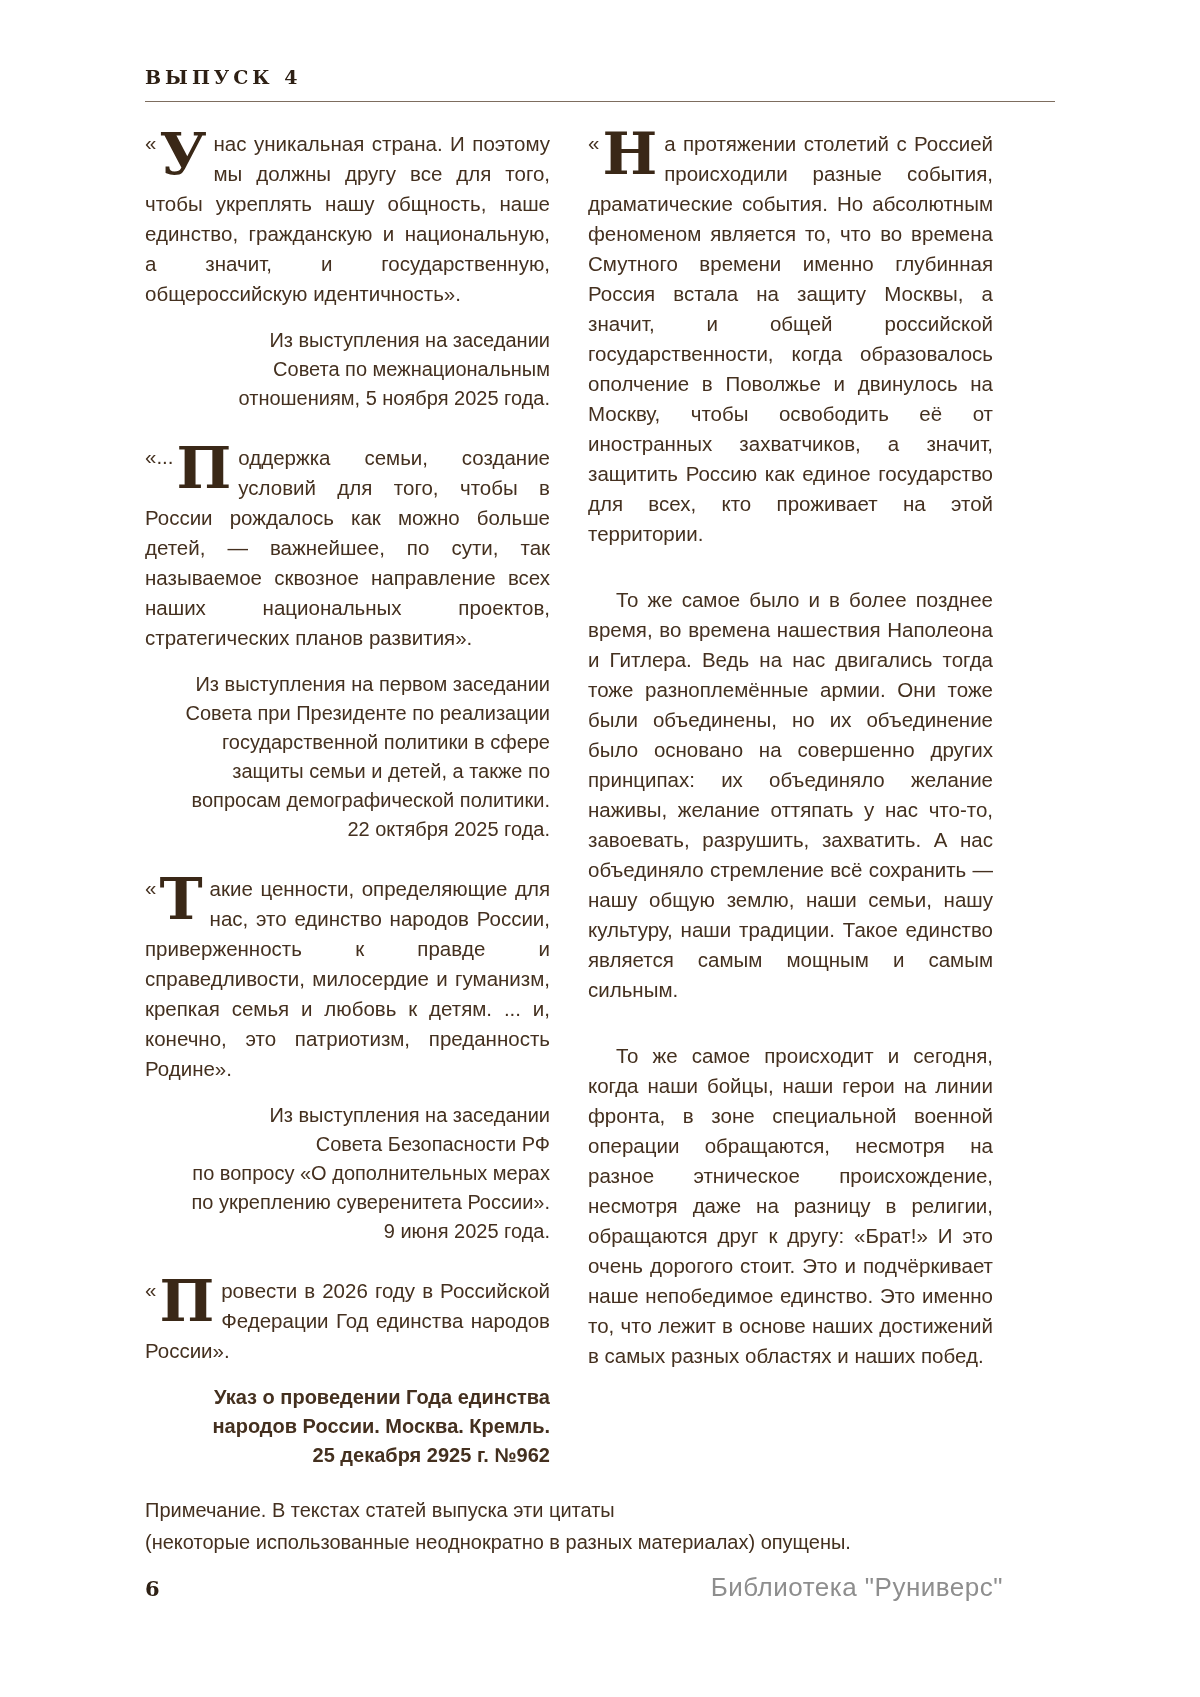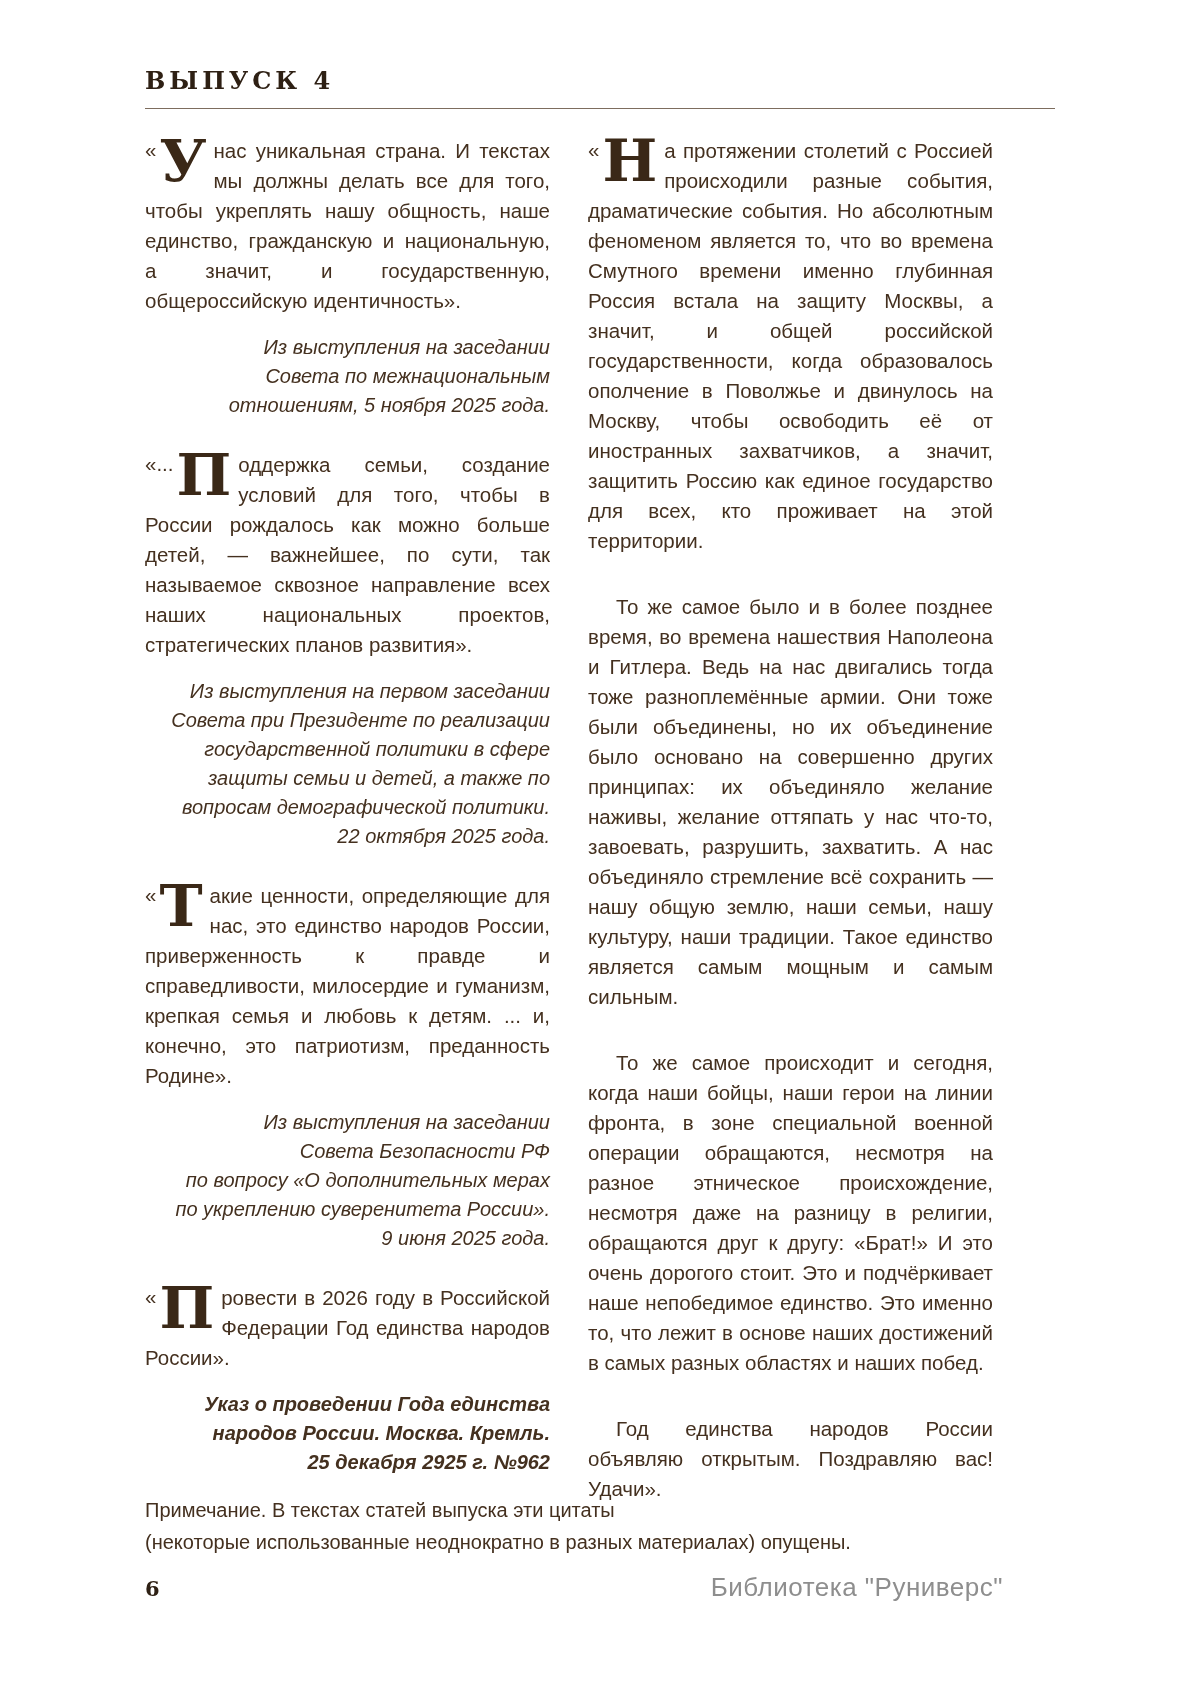--- a/index.html
+++ b/index.html
@@ -6,41 +6,41 @@
   html, body { background:#ffffff; }
   body {
     width:1200px; height:1697px; position:relative; overflow:hidden;
     font-family:"Liberation Sans", sans-serif;
     color:#44301f;
   }
   .page { position:absolute; inset:0; padding:66px 0 0 145px; }
 
   .issue-title {
     font-family:"DejaVu Serif", serif;
-    font-weight:bold; font-size:24px; letter-spacing:4px; color:#2e2014;
+    font-weight:bold; font-size:19px; letter-spacing:4px; color:#2e2014;
   }
   .header-rule { width:910px; height:1px; background:#7d6d5e; margin-top:13px; }
 
   .columns { display:flex; gap:38px; margin-top:27px; width:848px; }
   .col { width:405px; }
 
   .qtext {
     font-size:20.5px; line-height:30px; text-align:justify;
     hyphens:auto; -webkit-hyphens:auto;
   }
   .dc-wrap { float:left; display:flex; align-items:flex-start; margin-right:7px; height:54px; }
   .dc-lead { font-size:20.5px; line-height:28px; }
   .dc-letter {
     font-family:"DejaVu Serif", serif; font-weight:bold;
     font-size:58px; line-height:50px; margin-left:3px; color:#3a2817;
   }
   .indent { text-indent:28px;margin-top:36px; }
 
   .attribution {
-    font-style:italic; text-align:right; white-space:pre-line;
+    text-align:right; white-space:pre-line;
     font-size:20px; line-height:29px; margin:17px 0 30px;
   }
   .attribution.bold { font-weight:bold; }
 
   .note {
     position:absolute; left:145px; top:1494px; width:848px;
     text-align:left; white-space:pre-line;
     font-size:20px; line-height:32px;
   }
 
@@ -65,21 +65,21 @@
   </header>
 
   <main class="columns">
 
     <section class="col">
 
       <article class="quote">
         <p class="qtext"><span class="dc-wrap">
               <span class="dc-lead">«</span>
               <span class="dc-letter">У</span>
-            </span><span>нас уникальная страна. И текстах мы должны делать все для того, чтобы укреплять нашу общность, наше единство, гражданскую и национальную, а значит, и государственную, общероссийскую идентичность».</span></p>
+            </span><span>нас уникальная страна. И поэтому мы должны другу все для того, чтобы укреплять нашу общность, наше единство, гражданскую и национальную, а значит, и государственную, общероссийскую идентичность».</span></p>
         <p class="attribution">Из выступления на заседании
 Совета по межнациональным
 отношениям, 5 ноября 2025 года.</p>
       </article>
 
       <article class="quote">
         <p class="qtext"><span class="dc-wrap">
               <span class="dc-lead">«...</span>
               <span class="dc-letter">П</span>
             </span><span>оддержка семьи, создание условий для того, чтобы в России рождалось как можно больше детей, — важнейшее, по сути, так называемое сквозное направление всех наших национальных проектов, стратегических планов развития».</span></p>
@@ -117,21 +117,20 @@
 
     <section class="col">
 
       <article class="quote">
         <p class="qtext"><span class="dc-wrap">
               <span class="dc-lead">«</span>
               <span class="dc-letter">Н</span>
             </span><span>а протяжении столетий с Россией происходили разные события, драматические события. Но абсолютным феноменом является то, что во времена Смутного времени именно глубинная Россия встала на защиту Москвы, а значит, и общей российской государственности, когда образовалось ополчение в Поволжье и двинулось на Москву, чтобы освободить её от иностранных захватчиков, а значит, защитить Россию как единое государство для всех, кто проживает на этой территории.</span></p>
         <p class="qtext indent">То же самое было и в более позднее время, во времена нашествия Наполеона и Гитлера. Ведь на нас двигались тогда тоже разноплемённые армии. Они тоже были объединены, но их объединение было основано на совершенно других принципах: их объединяло желание наживы, желание оттяпать у нас что-то, завоевать, разрушить, захватить. А нас объединяло стремление всё сохранить — нашу общую землю, наши семьи, нашу культуру, наши традиции. Такое единство является самым мощным и самым сильным.</p>
         <p class="qtext indent">То же самое происходит и сегодня, когда наши бойцы, наши герои на линии фронта, в зоне специальной военной операции обращаются, несмотря на разное этническое происхождение, несмотря даже на разницу в религии, обращаются друг к другу: «Брат!» И это очень дорогого стоит. Это и подчёркивает наше непобедимое единство. Это именно то, что лежит в основе наших достижений в самых разных областях и наших побед.</p>
-        <p class="qtext indent">Год единства народов России объявляю открытым. Поздравляю вас! Удачи».</p>
       </article>
 
     </section>
 
   </main>
 
   <p class="note">Примечание. В текстах статей выпуска эти цитаты
 (некоторые использованные неоднократно в разных материалах) опущены.</p>
 
   <footer class="page-footer">

